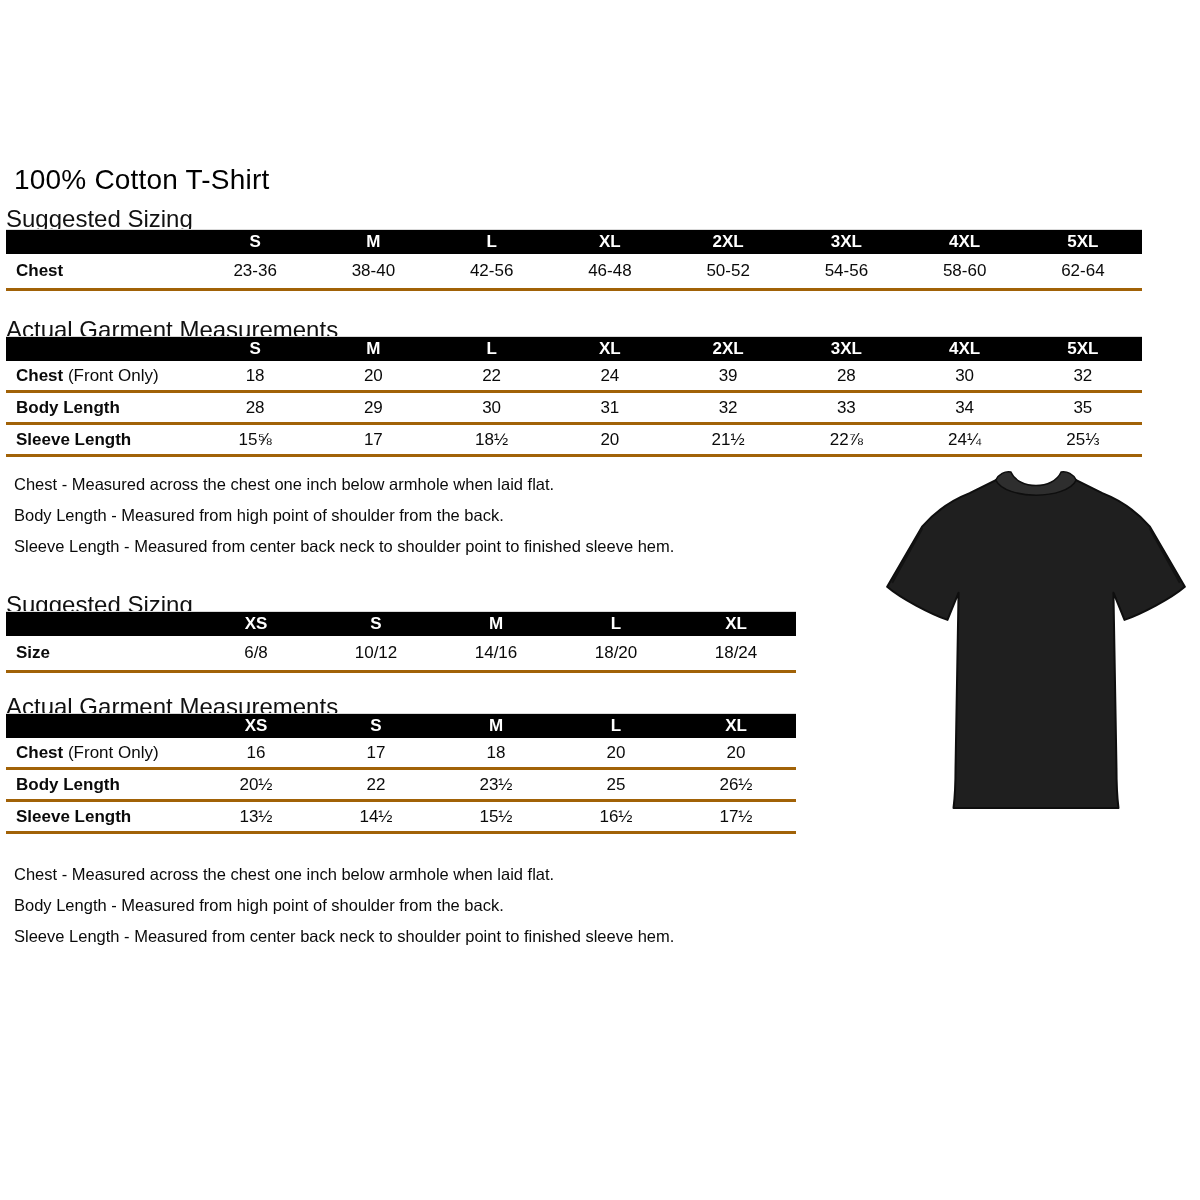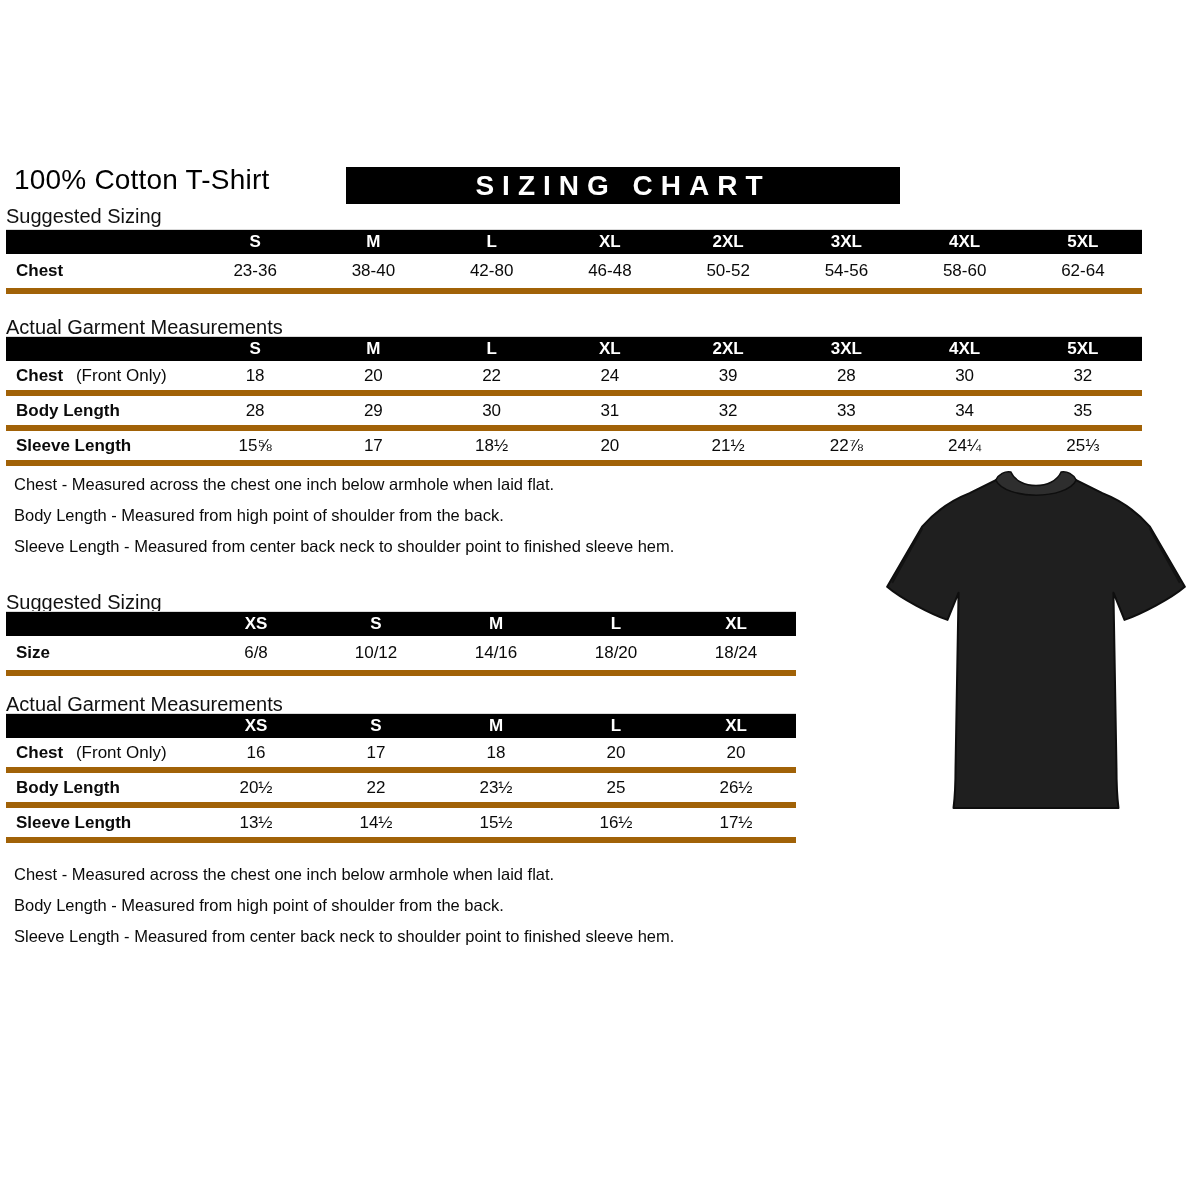--- a/index.html
+++ b/index.html
@@ -3,39 +3,38 @@
 <meta charset="utf-8">
 <style>
   html,body{margin:0;padding:0;background:#fff;}
   #canvas{position:relative;width:1200px;height:1012px;background:#fff;
           font-family:"Liberation Sans",sans-serif;color:#000;overflow:hidden;}
   .abs{position:absolute;}
   #page-title{left:14px;top:164px;font-size:28px;font-weight:400;letter-spacing:0.2px;}
   #banner{left:346px;top:167px;width:554px;height:37px;background:#000;color:#fff;
           display:flex;align-items:center;justify-content:center;
           font-size:28px;font-weight:700;letter-spacing:8px;}
-  .section-label{font-size:20px;color:#111;}
+  .section-label{font-size:24px;color:#111;}
   .size-table{position:absolute;border-collapse:collapse;table-layout:fixed;border-top:1px solid #d9d9d9;}
   .size-table th{background:#000;color:#fff;font-size:17px;font-weight:700;height:24px;text-align:center;padding:0;}
-  .size-table td{font-size:17px;text-align:center;height:29px;border-bottom:6px solid #a16207;padding:0;color:#0a0a0a;}
+  .size-table td{font-size:17px;text-align:center;height:29px;border-bottom:3px solid #a16207;padding:0;color:#0a0a0a;}
   .size-table tr.tall td{height:34px;}
   td.rowlabel{text-align:left;padding-left:10px;font-weight:700;}
-  .lbl-note{font-weight:400;margin-left:8px;}
+  .lbl-note{font-weight:400;}
   .notes{font-size:16.5px;color:#0a0a0a;margin-top:22px;}
   .notes p{margin:0 0 11px 0;line-height:20px;}
   #youth-title{left:6px;top:546px;font-size:26px;font-weight:700;}
 </style>
 </head>
 <body>
 
 <div id="canvas">
 
   <div class="abs" id="page-title">100% Cotton T-Shirt</div>
 
-  <div class="abs" id="banner">SIZING CHART</div>
 
   <div class="abs section-label" style="left:6px;top:205px;">Suggested Sizing</div>
 
   <table class="size-table" style="left:6px;top:229px;width:1136px;">
     <colgroup>
         <col style="width:190px">
         <col>
         <col>
         <col>
         <col>
@@ -55,21 +54,21 @@
         <th>3XL</th>
         <th>4XL</th>
         <th>5XL</th>
       </tr>
     </thead>
     <tbody>
       <tr class="tall">
         <td class="rowlabel"><span class="lbl">Chest</span><span class="lbl-note"></span></td>
         <td>23-36</td>
         <td>38-40</td>
-        <td>42-80</td>
+        <td>42-56</td>
         <td>46-48</td>
         <td>50-52</td>
         <td>54-56</td>
         <td>58-60</td>
         <td>62-64</td>
       </tr>
     </tbody>
   </table>
 
   <div class="abs section-label" style="left:6px;top:316px;">Actual Garment Measurements</div>

